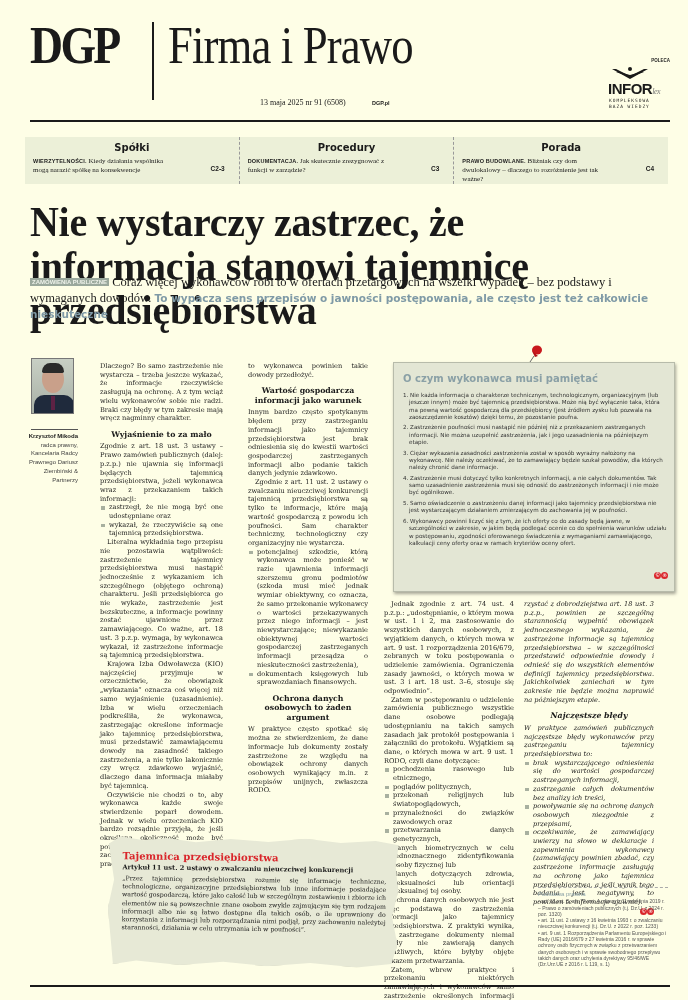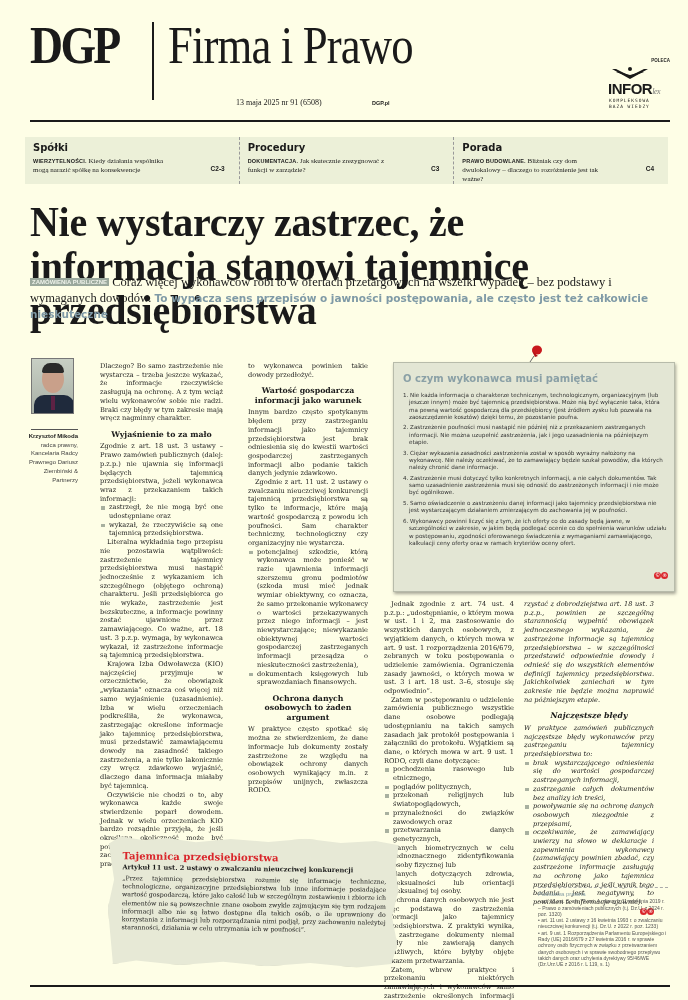--- a/index.html
+++ b/index.html
@@ -4,34 +4,34 @@
 <style>
   * { box-sizing: border-box; margin: 0; padding: 0; }
   html, body { width: 688px; height: 1000px; overflow: hidden; }
   body { background: #fefee6; font-family: "DejaVu Serif", serif; color: #1a1a1a; position: relative; }
 
   .masthead { position: absolute; left: 30px; top: 18px; width: 640px; height: 110px; }
   .logo-dgp { position: absolute; left: 0; top: 2px; font-family: "Liberation Serif", serif; font-weight: bold; font-size: 52px; letter-spacing: -3px; line-height: 52px; transform: scaleX(0.88); transform-origin: left; }
   .logo-sep { position: absolute; left: 122px; top: 4px; width: 2px; height: 78px; background: #1a1a1a; }
   .logo-title { position: absolute; left: 138px; top: 2px; font-family: "Liberation Serif", serif; font-size: 52px; line-height: 52px; letter-spacing: -1px; transform: scaleX(0.86); transform-origin: left; }
   .subtitle { position: absolute; left: 0; top: 75px; font-family: "DejaVu Serif", serif; font-size: 15px; letter-spacing: 0px; }
-  .issue { position: absolute; left: 206px; top: 80px; font-size: 8px; font-family: "Liberation Serif", serif; }
+  .issue { position: absolute; left: 230px; top: 80px; font-size: 8px; font-family: "Liberation Serif", serif; }
   .dgppl { position: absolute; left: 342px; top: 82px; font-size: 5.5px; font-family: "Liberation Sans", sans-serif; font-weight: bold; }
   .infor { position: absolute; right: 0; top: 40px; width: 70px; height: 60px; }
   .infor .poleca { position: absolute; right: 0; top: 0; font-size: 4.5px; font-family: "Liberation Sans", sans-serif; font-weight: bold; }
   .infor .wings { position: absolute; left: 10px; top: 8px; width: 40px; height: 14px; }
   .infor .brand { position: absolute; left: 8px; top: 22px; font-family: "Liberation Sans", sans-serif; font-weight: 900; font-size: 15px; letter-spacing: -0.5px; }
   .infor .brand i { font-size: 8px; font-weight: normal; color: #777; font-family: "Liberation Serif", serif; }
   .infor .tag { position: absolute; left: 9px; top: 40px; font-size: 4.5px; letter-spacing: 1px; font-family: "DejaVu Sans Mono", monospace; line-height: 6px; }
   .rule-top { position: absolute; left: 30px; top: 120px; width: 640px; height: 2px; background: #1a1a1a; }
 
   .teasers { position: absolute; left: 25px; top: 137px; width: 643px; height: 47px; background: #ecf0d8; display: flex; }
   .teaser { flex: 1; padding: 5px 8px 0 8px; position: relative; }
   .teaser + .teaser { border-left: 1px dashed #999; }
-  .teaser .cat { font-family: "DejaVu Sans", sans-serif; font-weight: bold; font-size: 10px; margin-bottom: 4px; }
+  .teaser .cat { font-family: "DejaVu Sans", sans-serif; font-weight: bold; font-size: 10px; margin-bottom: 4px; text-align: center; }
   .teaser .txt { font-size: 7px; line-height: 9px; font-family: "Liberation Serif", serif; width: 145px; }
   .teaser .kw { font-family: "Liberation Sans", sans-serif; font-weight: bold; font-size: 5.5px; letter-spacing: 0.2px; }
   .teaser .pg { position: absolute; right: 14px; top: 28px; font-size: 6.5px; font-weight: bold; font-family: "Liberation Sans", sans-serif; }
 
   .headline { position: absolute; left: 30px; top: 200px; width: 650px; font-family: "Liberation Serif", serif; font-size: 43px; line-height: 44px; letter-spacing: -0.3px; transform: scaleX(0.93); transform-origin: left; }
   .lead { position: absolute; left: 30px; top: 274px; width: 640px; font-family: "Liberation Serif", serif; font-size: 12.5px; line-height: 16px; }
   .lead .sect { background: #9aa89c; color: #eef2ea; font-family: "Liberation Sans", sans-serif; font-weight: bold; font-size: 6px; padding: 1px 2px; vertical-align: 2px; }
   .lead .hl { color: #7f9aa6; font-family: "DejaVu Sans", sans-serif; font-weight: bold; font-size: 10.5px; }
 
   .photo { position: absolute; left: 31px; top: 358px; width: 43px; height: 56px; background: linear-gradient(#c8cfc4,#a8b0a6); border: 1px solid #777; overflow: hidden; }

